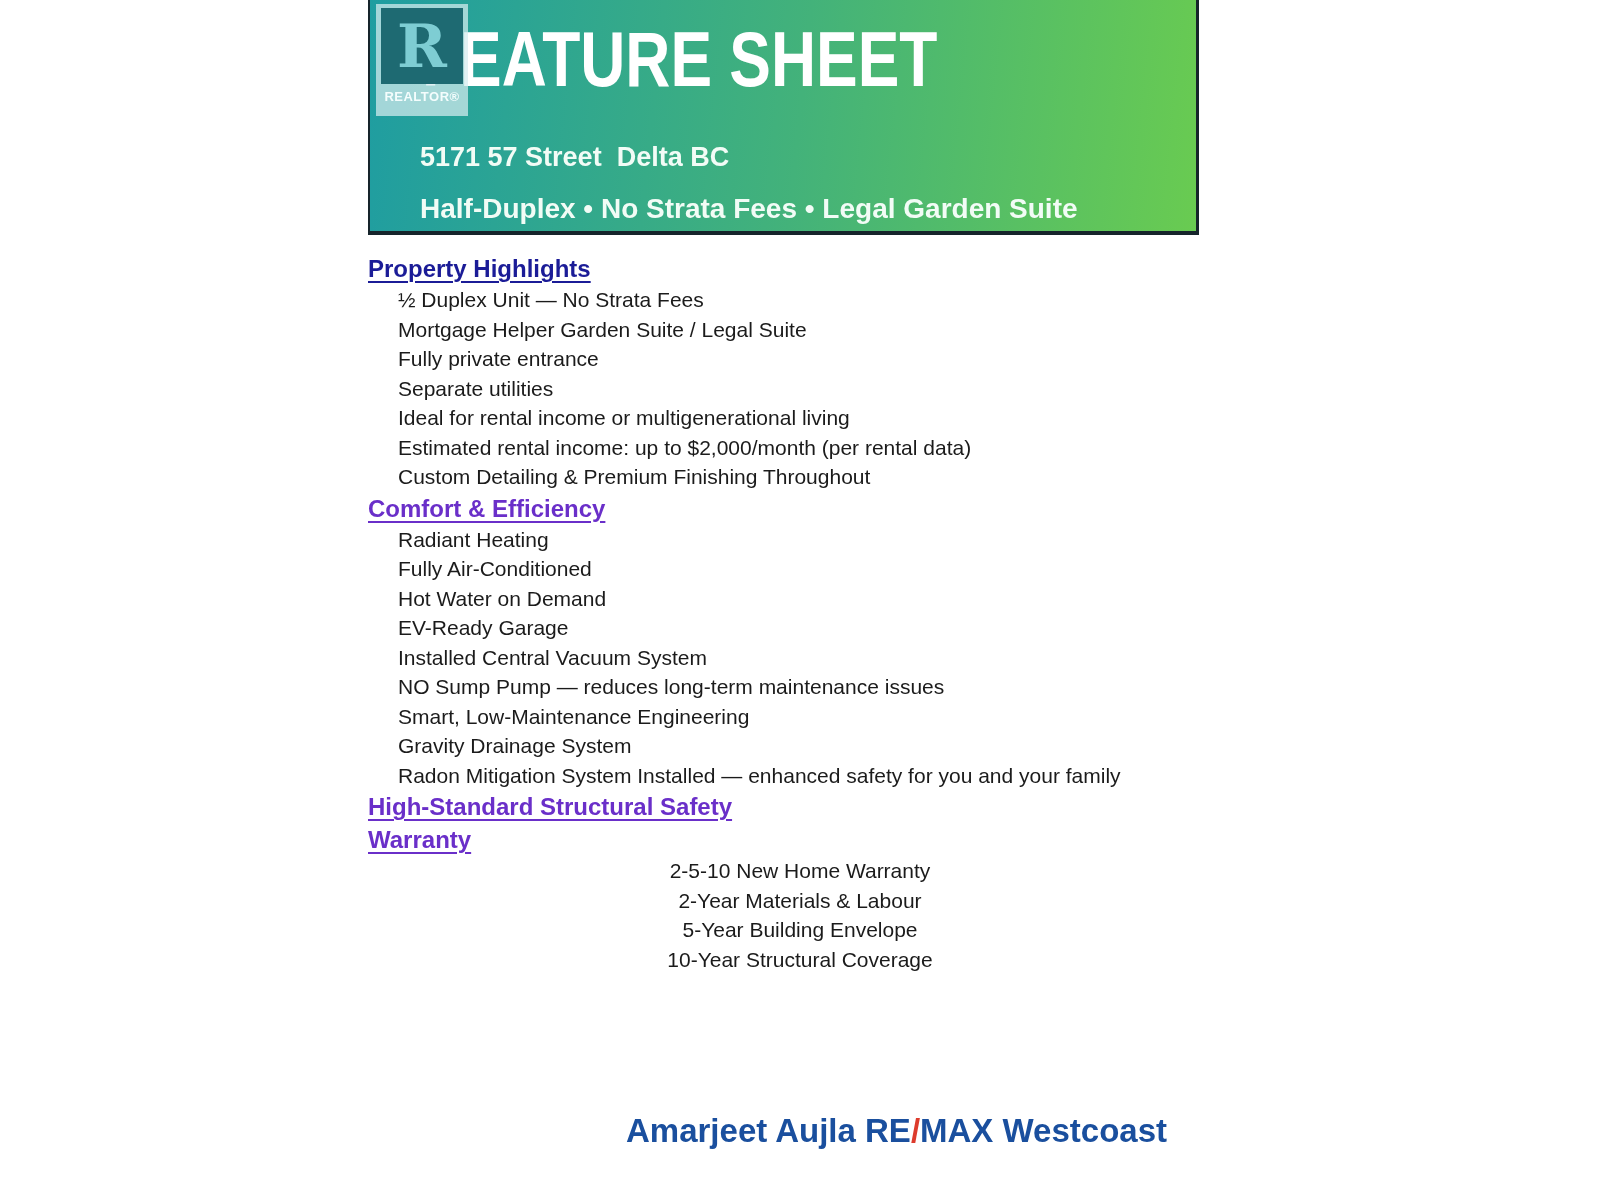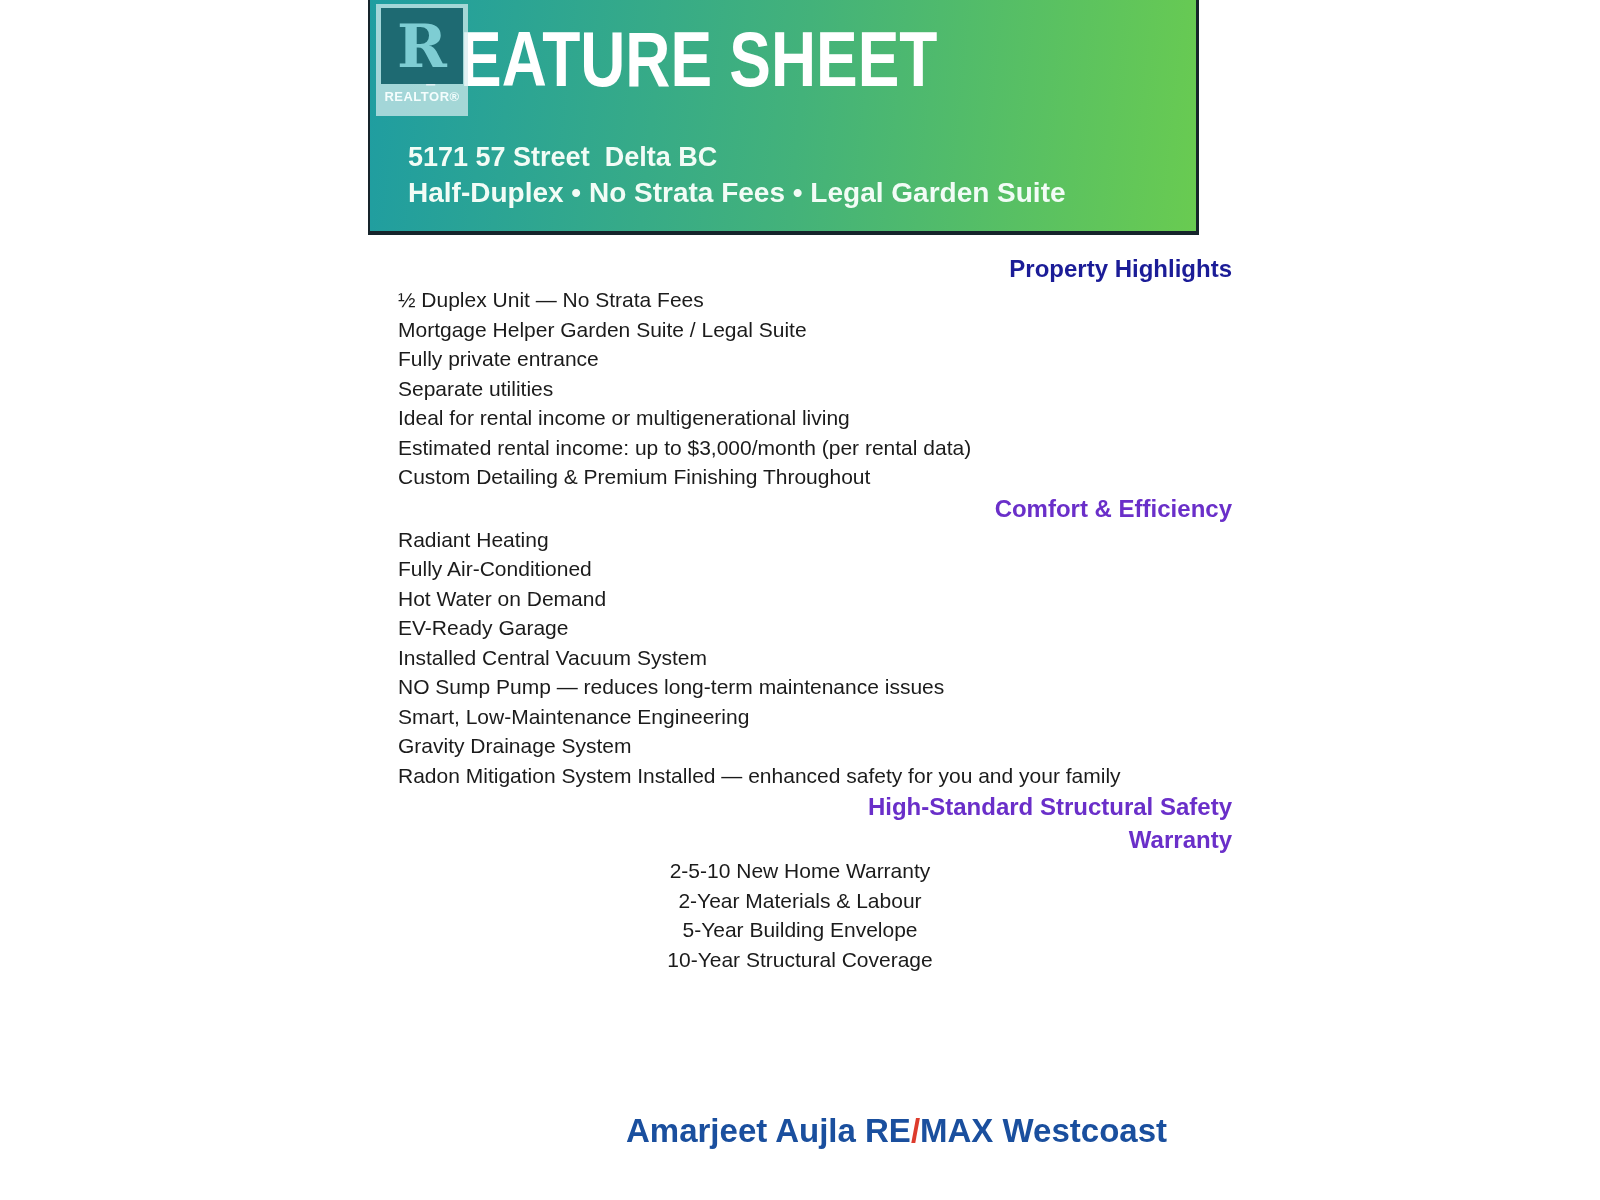--- a/index.html
+++ b/index.html
@@ -39,34 +39,35 @@
   .logo-r {
     font-family: "DejaVu Serif", serif; font-weight: 700;
     font-size: 60px; line-height: 1; color: #7ecdd3;
   }
   .logo-label {
     color: #f4fdfd; font-size: 13px; font-weight: 600;
     letter-spacing: 0.5px; text-align: center; margin-top: 5px;
     white-space: nowrap;
   }
   .addr-block {
-    position: absolute; left: 38px; top: 140px;
+    position: absolute; left: 50px; top: 140px;
     color: #f2fcf6; font-weight: 600; z-index: 1;
   }
   .addr { font-size: 27px; line-height: 35px; white-space: pre-wrap; }
-  .subtitle { font-size: 28px; line-height: 35px; }
+  .subtitle { font-size: 28px; line-height: 35px; margin-top: 16px; }
 
   
   .content {
     position: absolute; left: 368px; top: 252px; width: 864px;
     color: #1b1b1b;
   }
   .sec-heading {
     font-size: 24px; line-height: 33px; font-weight: 700;
-    text-align: right;
+    text-align: left;
+    text-decoration: underline;
     text-decoration-thickness: 2px;
     text-underline-offset: 4px;
   }
   .sec-items { font-size: 21px; line-height: 29.5px; }
   .sec-items.left { padding-left: 30px; max-width: 742px; }
   .sec-items.center { text-align: center; }
 
   
   .footer {
     position: absolute; left: 0; top: 1112px; width: 1589px;
@@ -97,21 +98,21 @@
   </header>
 
   <main class="content">
       <div class="sec-heading" style="color: rgb(27, 28, 151);">Property Highlights</div>
       <div class="sec-items left">
         <div class="sec-item">½ Duplex Unit — No Strata Fees</div>
         <div class="sec-item">Mortgage Helper Garden Suite / Legal Suite</div>
         <div class="sec-item">Fully private entrance</div>
         <div class="sec-item">Separate utilities</div>
         <div class="sec-item">Ideal for rental income or multigenerational living</div>
-        <div class="sec-item">Estimated rental income: up to $3,000/month (per rental data)</div>
+        <div class="sec-item">Estimated rental income: up to $2,000/month (per rental data)</div>
         <div class="sec-item">Custom Detailing &amp; Premium Finishing Throughout</div>
       </div>
       <div class="sec-heading" style="color: rgb(106, 47, 201);">Comfort &amp; Efficiency</div>
       <div class="sec-items left">
         <div class="sec-item">Radiant Heating</div>
         <div class="sec-item">Fully Air-Conditioned</div>
         <div class="sec-item">Hot Water on Demand</div>
         <div class="sec-item">EV-Ready Garage</div>
         <div class="sec-item">Installed Central Vacuum System</div>
         <div class="sec-item">NO Sump Pump — reduces long-term maintenance issues</div>

